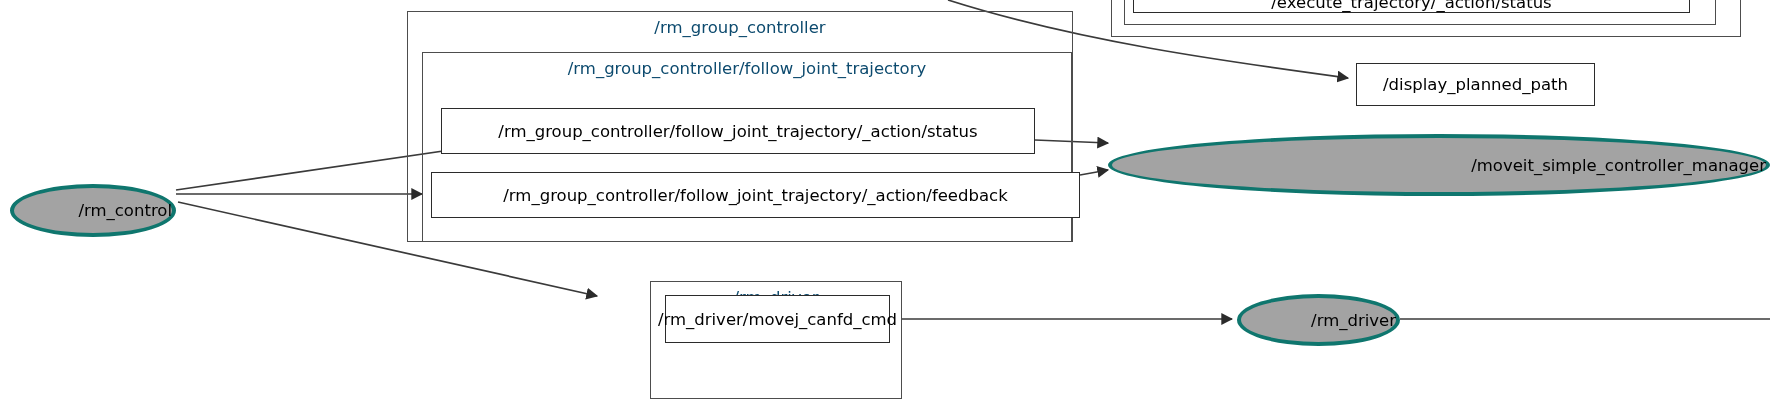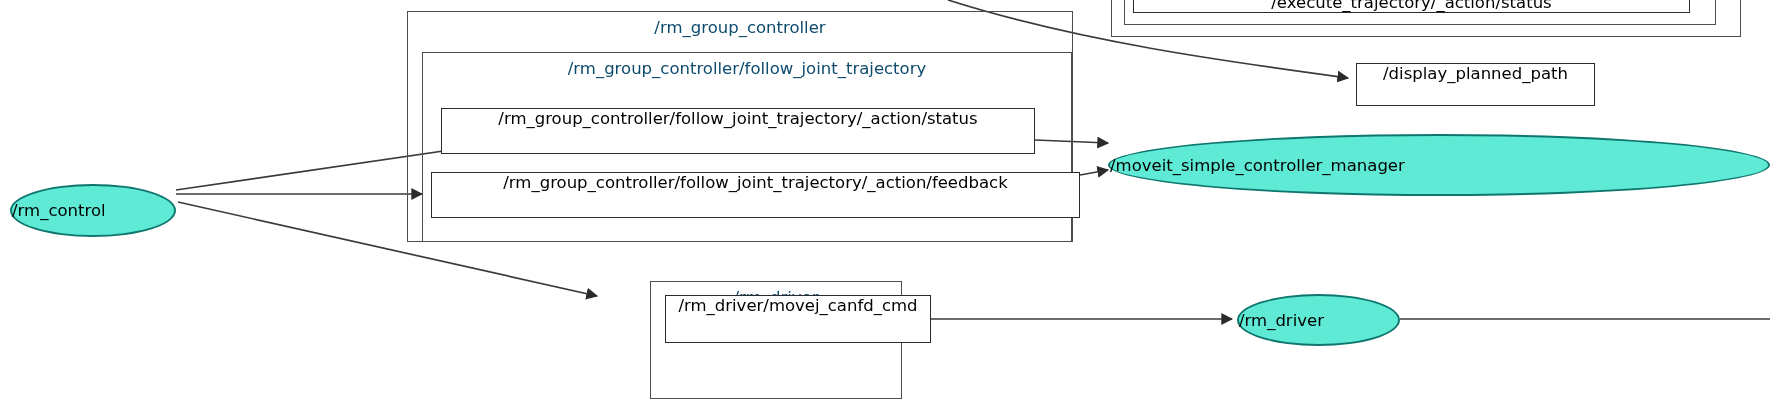--- a/index.html
+++ b/index.html
@@ -40,39 +40,39 @@
     color: #0c4a6e;
     white-space: nowrap;
   }
   
   .topic-node {
     position: absolute;
     border: 1.8px solid #2b2b2b;
     background: #ffffff;
     box-sizing: border-box;
     display: flex;
-    align-items: flex-start;
+    align-items: center;
     justify-content: center;
   }
   .topic-node .node-text {
     font-size: 16.5px;
     color: #000000;
     white-space: nowrap;
     font-weight: 500;
   }
   
   .ellipse-node {
     position: absolute;
-    border: 2px solid #0f766e;
+    border: 4px solid #0f766e;
     border-radius: 50%;
-    background: #5eead4;
+    background: #a3a3a3;
     box-sizing: border-box;
     display: flex;
     align-items: center;
-    justify-content: flex-start;
+    justify-content: flex-end;
   }
   .ellipse-node .node-text {
     font-size: 16.5px;
     color: #000000;
     white-space: nowrap;
   }
 </style>
 </head>
 <body>
 
@@ -126,21 +126,21 @@
   </div>
 
   <div class="topic-node" style="left:1356px; top:63px; width:239px; height:43px;">
     <span class="node-text">/display_planned_path</span>
   </div>
 
   <div class="cluster" style="left:650px; top:281px; width:252px; height:118px;">
     <div class="cluster-label">/rm_driver</div>
   </div>
 
-  <div class="topic-node" style="left:665px; top:295px; width:266px; height:48px;">
+  <div class="topic-node" style="left:665px; top:295px; width:225px; height:48px;">
     <span class="node-text">/rm_driver/movej_canfd_cmd</span>
   </div>
 
   <div class="ellipse-node" style="left:10px; top:184px; width:166px; height:53px;">
     <span class="node-text">/rm_control</span>
   </div>
 
   <div class="ellipse-node" style="left:1108px; top:134px; width:662px; height:62px;">
     <span class="node-text">/moveit_simple_controller_manager</span>
   </div>

